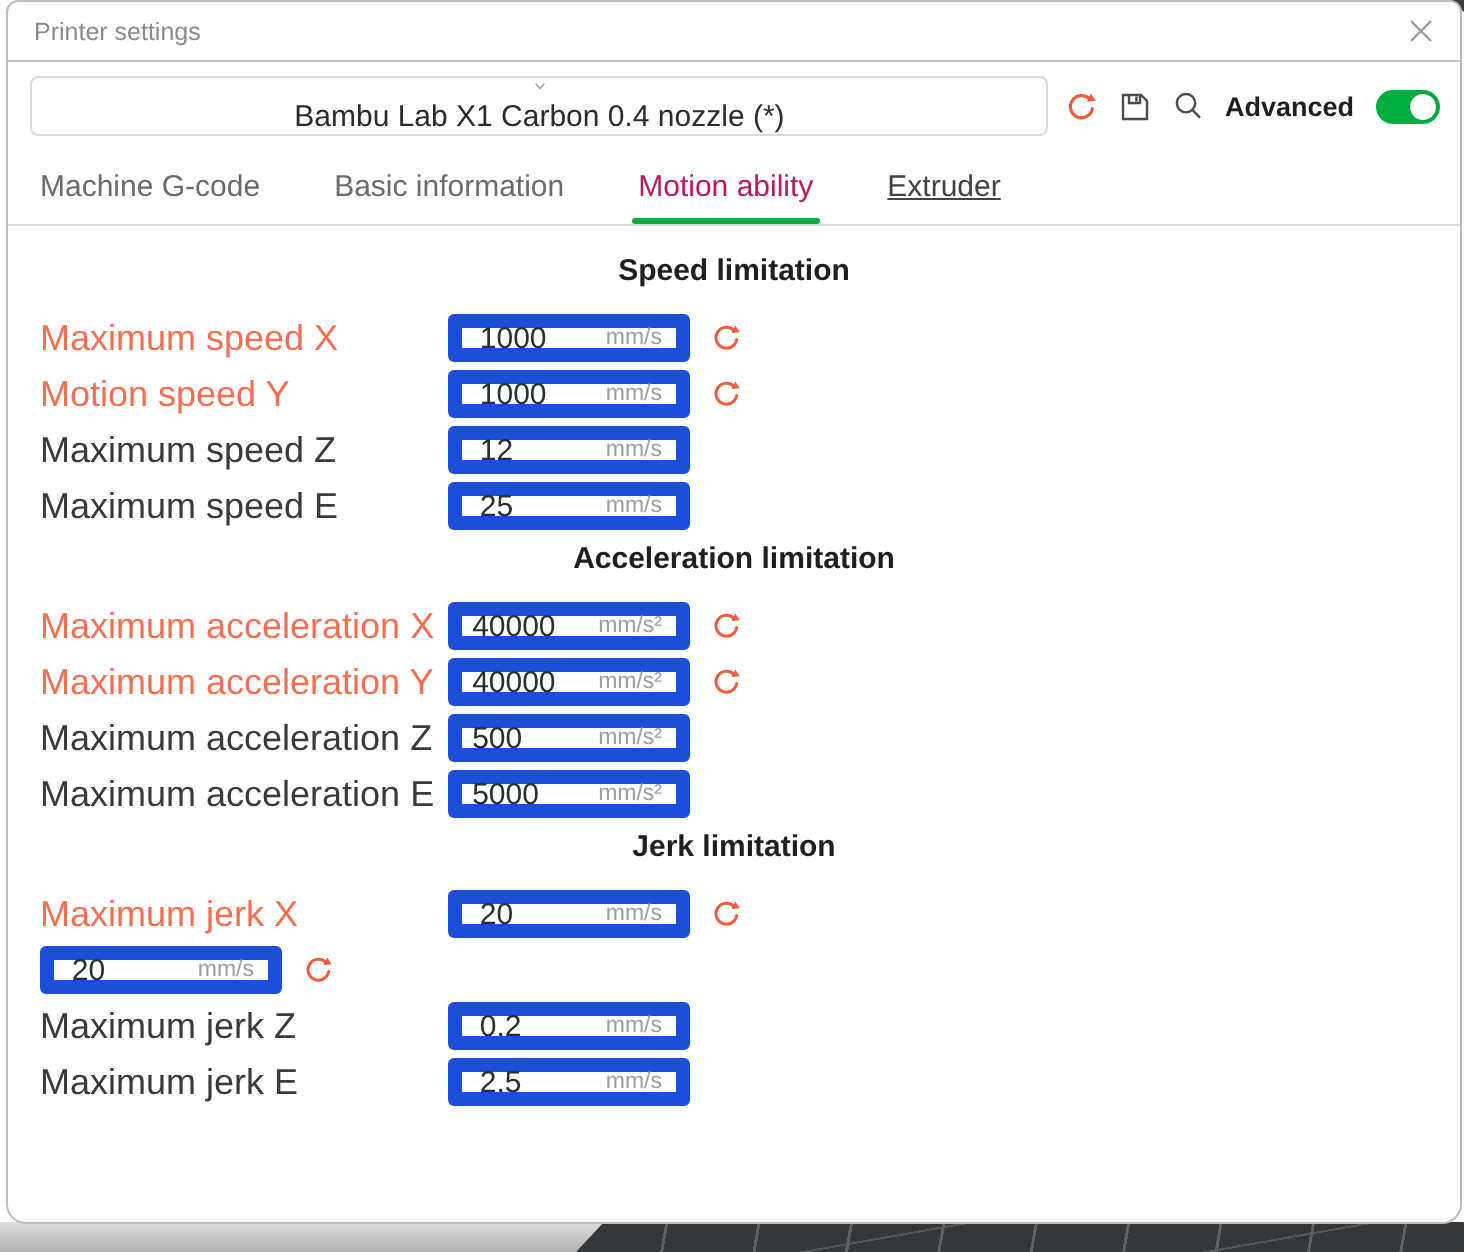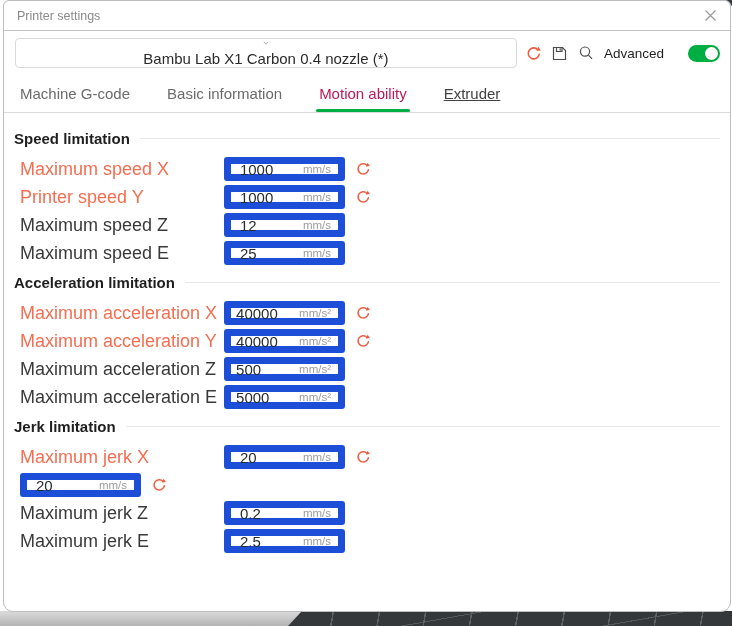--- a/index.html
+++ b/index.html
@@ -66,21 +66,21 @@
     display: flex; align-items: center;
     padding: 0 8px; gap: 3px;
     background: #fff; cursor: pointer; flex-direction: column;
   }
   .preset-combo .combo-text { font-size: 15px; color: #2b2b2b; }
   .icon-btn {
     width: 22px; height: 22px; margin-left: 6px;
     display: flex; align-items: center; justify-content: center;
     cursor: pointer;
   }
-  .advanced-label { font-size: 13.5px; color: #1f1f1f; margin: 0 24px 0 8px; }
+  .advanced-label { font-size: 13.5px; color: #1f1f1f; margin: 0 11px 0 8px; font-weight: bold; }
   .toggle {
     width: 32px; height: 17px; border-radius: 9px;
     background: #00AE42; position: relative; cursor: pointer; flex: 0 0 32px;
   }
   .toggle .knob {
     position: absolute; top: 2px; right: 2px;
     width: 13px; height: 13px; border-radius: 50%;
     background: #fff; box-shadow: 0 0 1px rgba(0,0,0,.3);
   }
 
@@ -100,21 +100,21 @@
   .tab.active { color: #be185d; }
   .tab.active::after {
     content: ""; position: absolute; left: -3px; right: -3px; bottom: 0;
     height: 3.5px; background: #00AE42; border-radius: 2px;
   }
 
   
   .content { flex: 1; padding: 8px 10px 0 10px; overflow: hidden; }
   .section { margin-top: 4px; }
   .section-head {
-    display: flex; align-items: center; height: 22px; margin: 6px 0 8px 0;
+    display: flex; align-items: center; height: 22px; margin: 6px 0 8px 0; flex-direction: column;
   }
   .section-title { font-size: 15px; font-weight: bold; color: #1f1f1f; white-space: nowrap; }
   .section-rule { flex: 1; height: 1px; background: #e9e9e9; margin-left: 10px; }
 
   .setting-row {
     display: flex; align-items: center;
     height: 24px; margin: 0 0 4px 6px;
   }
   .setting-label { width: 204px; font-size: 18px; color: #3a3a3a; }
   .setting-row.modified .setting-label { color: #F46E51; }
@@ -213,21 +213,21 @@
           <span class="unit">mm/s</span>
         </span>
         <span class="row-reset">
           <svg width="16" height="16" viewBox="0 0 16 16" style="color:#F15A3E">
               <path d="M12.1 4.4 A5.2 5.2 0 1 0 13.35 8.8" fill="none" stroke="currentColor" stroke-width="1.5" stroke-linecap="round"></path>
               <path d="M12.6 1.7 L14.9 5.1 L10.8 5.5 Z" fill="currentColor"></path>
             </svg>
         </span>
       </div>
       <div class="setting-row modified">
-        <span class="setting-label">Printer speed Y</span>
+        <span class="setting-label">Motion speed Y</span>
         <span class="field">
           <input value="1000" style="">
           <span class="unit">mm/s</span>
         </span>
         <span class="row-reset">
           <svg width="16" height="16" viewBox="0 0 16 16" style="color:#F15A3E">
               <path d="M12.1 4.4 A5.2 5.2 0 1 0 13.35 8.8" fill="none" stroke="currentColor" stroke-width="1.5" stroke-linecap="round"></path>
               <path d="M12.6 1.7 L14.9 5.1 L10.8 5.5 Z" fill="currentColor"></path>
             </svg>
         </span>

